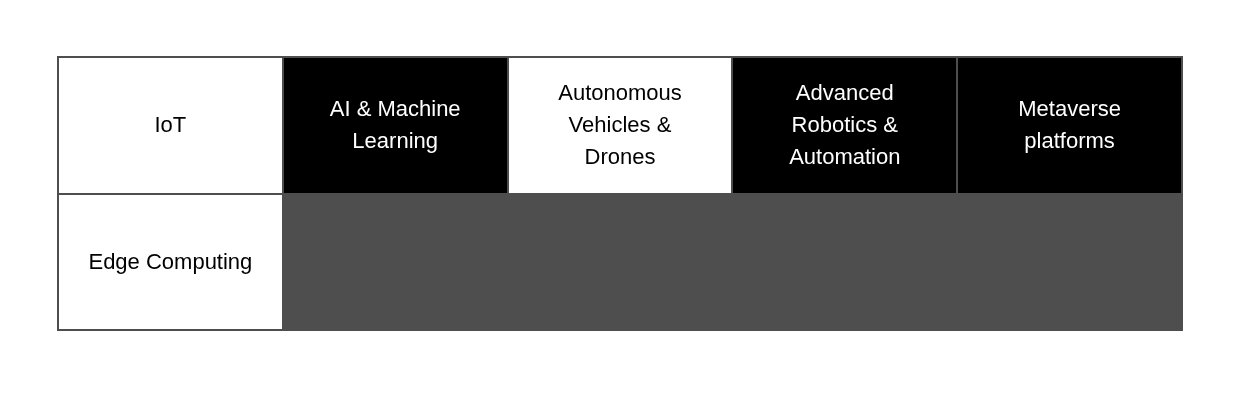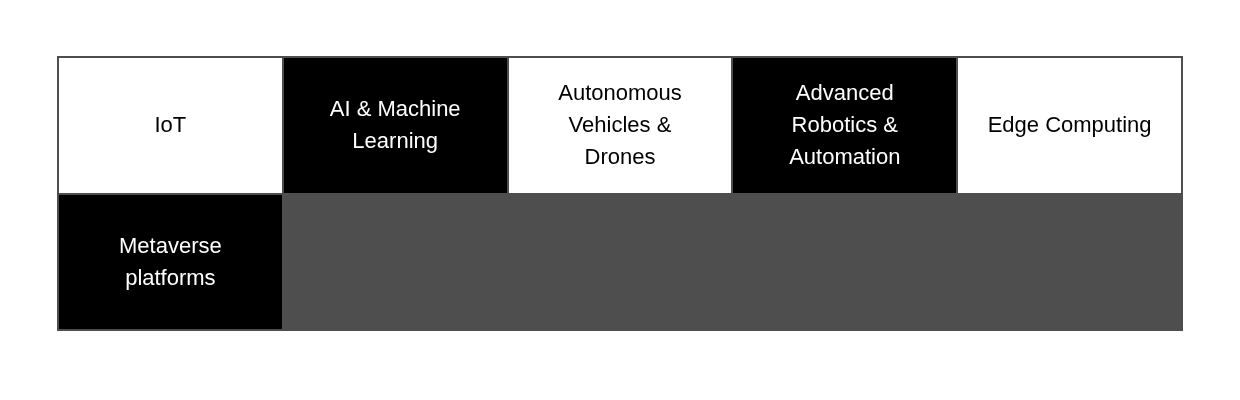--- a/index.html
+++ b/index.html
@@ -71,22 +71,22 @@
 Vehicles &amp;
 Drones</span>
   </div>
 
   <div class="cell" data-variant="dark">
     <span>Advanced
 Robotics &amp;
 Automation</span>
   </div>
 
-  <div class="cell" data-variant="light">
-    <span>Edge Computing</span>
-  </div>
-
   <div class="cell" data-variant="dark">
     <span>Metaverse
 platforms</span>
   </div>
 
+  <div class="cell" data-variant="light">
+    <span>Edge Computing</span>
+  </div>
+
 </div>
 
 </body></html>

